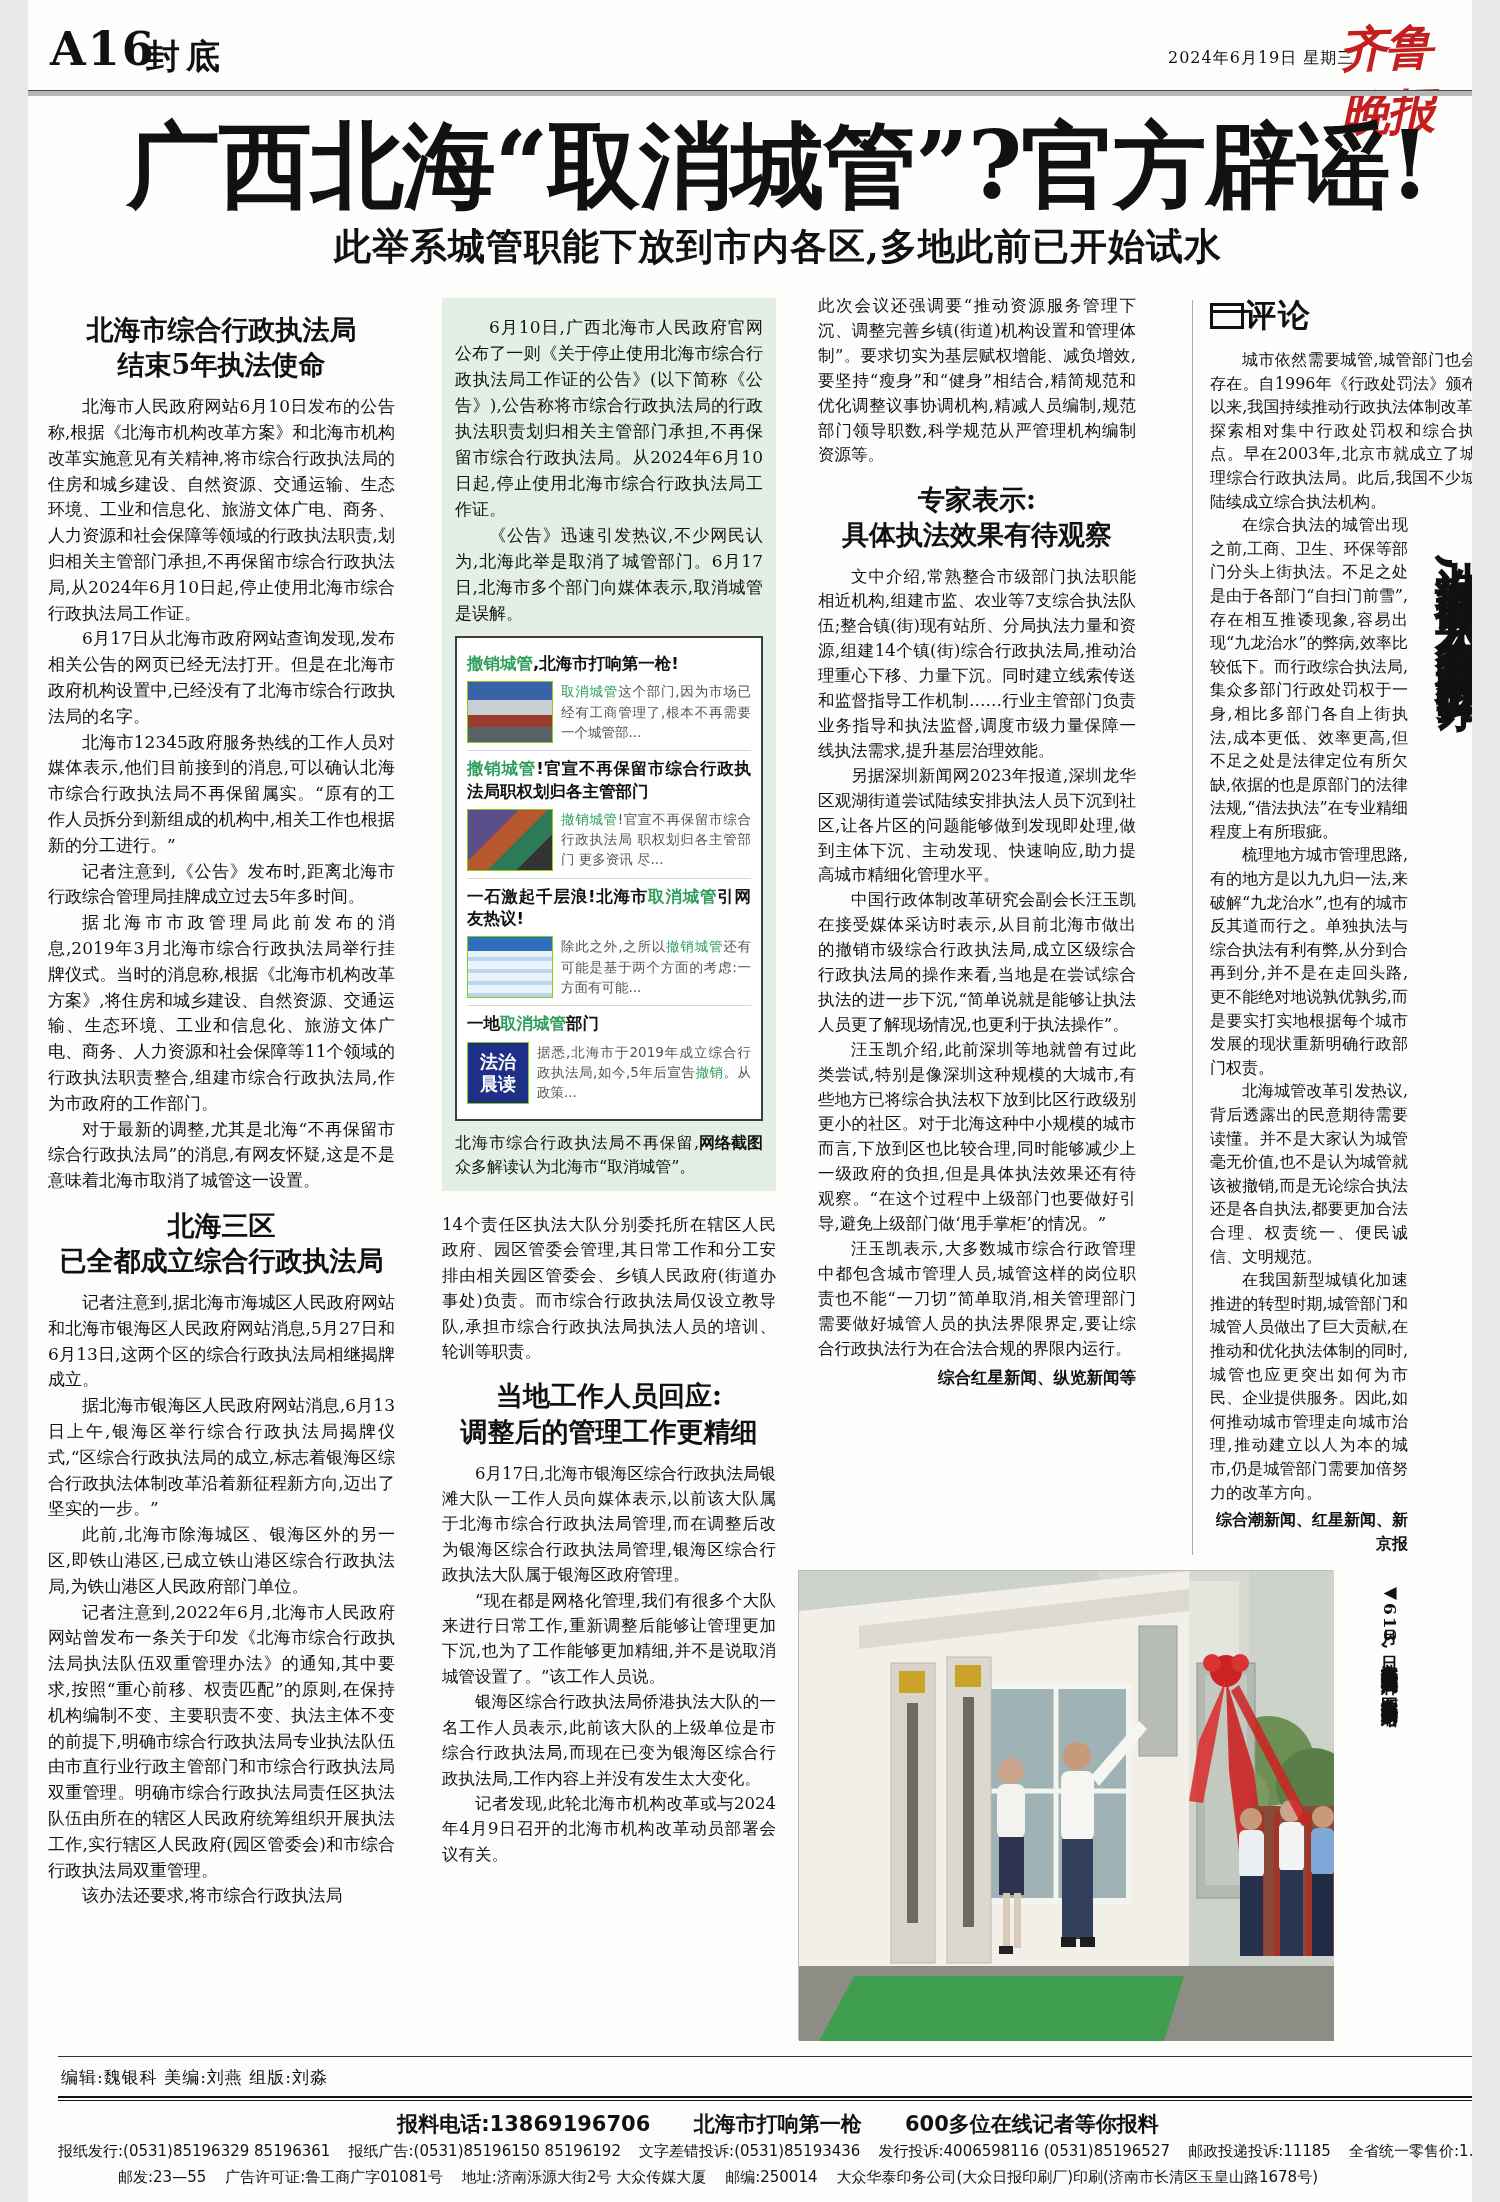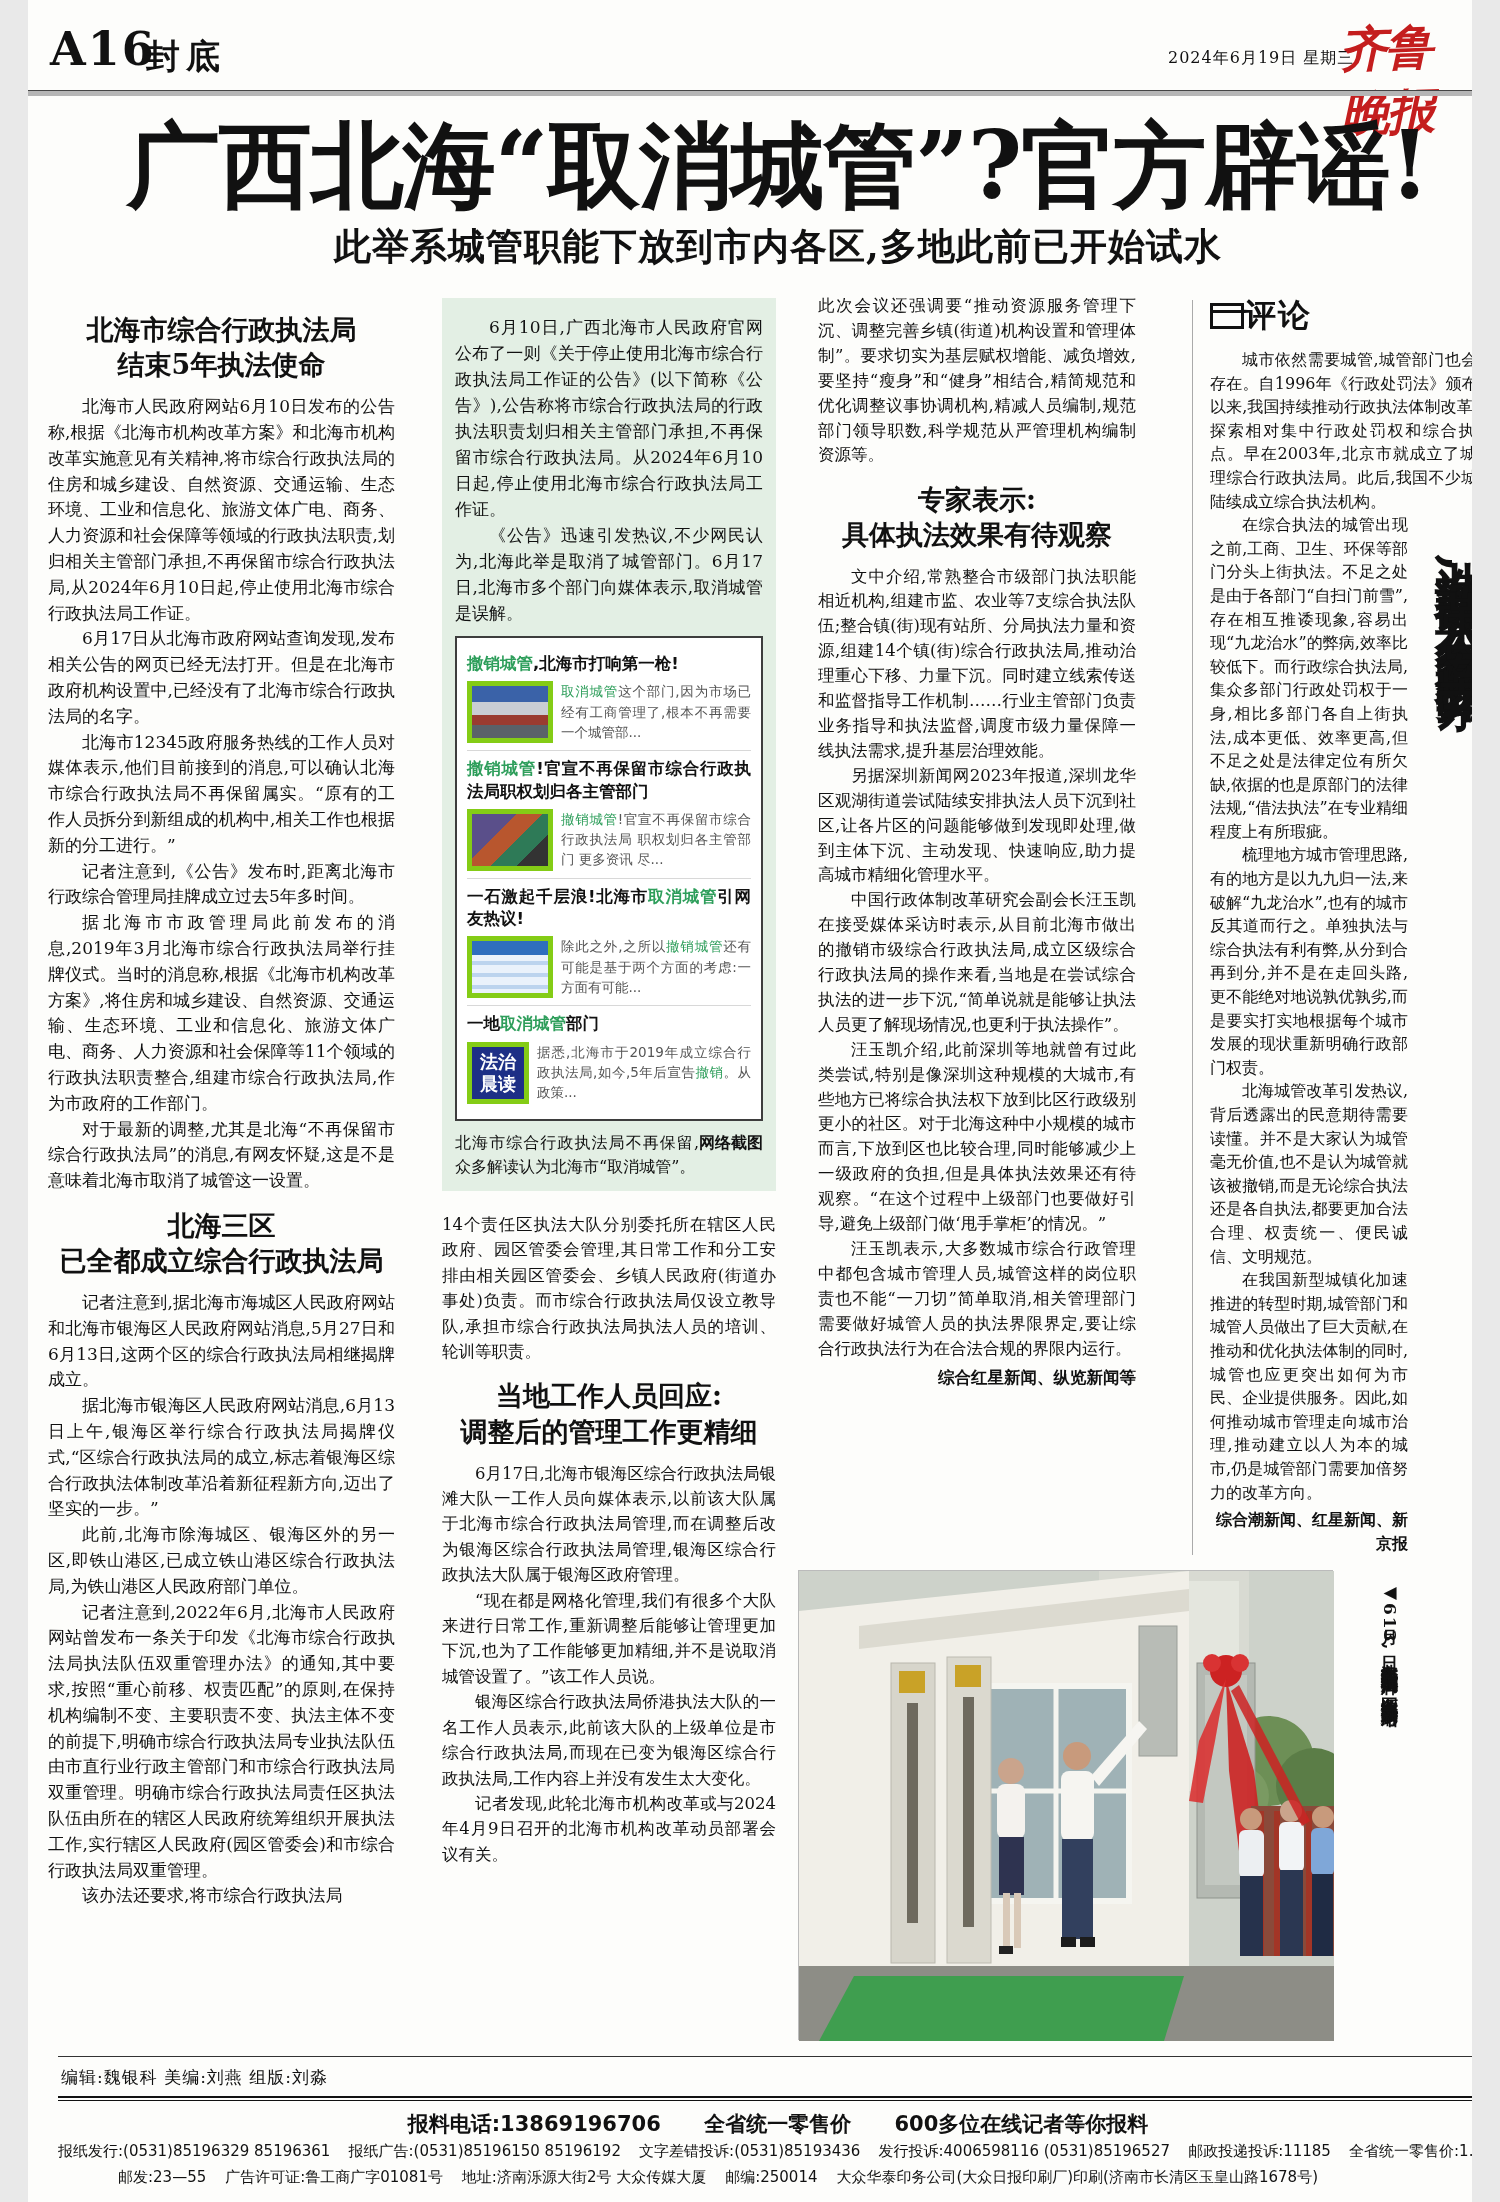--- a/index.html
+++ b/index.html
@@ -30,21 +30,21 @@
   .gbox{position:absolute;left:414px;top:298px;width:334px;height:893px;background:#e3efe4;
         padding:16px 13px;font-size:17px;line-height:26px;text-align:justify;overflow:hidden;}
   .gbox p{margin:0;text-indent:2em;}
   .shots{background:#fff;border:2px solid #3d3d3d;margin-top:10px;padding:8px 10px;}
   .post{padding:7px 0;}
   .post + .post{border-top:1px solid #d8d8d8;}
   .post .ttl{font-size:16.5px;font-weight:bold;line-height:1.35;text-indent:0;font-family:"DejaVu Sans",sans-serif;}
   .post .row{display:flex;margin-top:6px;gap:8px;}
   .post .bd{font-size:13.5px;color:#555;line-height:1.5;text-indent:0;font-family:"DejaVu Sans",sans-serif;}
   .hl{color:#2e9e5b;}
-  .thumb{flex:0 0 auto;width:86px;height:62px;border:5px solid #84cc16;position:relative;overflow:hidden;}
+  .thumb{flex:0 0 auto;width:86px;height:62px;border:1px solid #84cc16;position:relative;overflow:hidden;}
   .th-photo{background:linear-gradient(180deg,#3a62a8 0 30%,#c9cdd4 30% 55%,#9a3b30 55% 75%,#5a6168 75% 100%);}
   .th-collage{background:
       linear-gradient(135deg,#5a4f8a 0 35%,#b8562e 35% 55%,#2e7a57 55% 75%,#333 75% 100%);}
   .th-doc{background:repeating-linear-gradient(180deg,#eaf2fb 0 8px,#bcd4ee 8px 12px);}
   .th-doc::before{content:"";position:absolute;left:0;top:0;width:100%;height:14px;background:#2f6fbe;}
   .th-logo{width:62px;height:62px;background:#1d2f86;color:#fff;display:flex;flex-direction:column;
            align-items:center;justify-content:center;font-weight:bold;font-size:18px;line-height:1.2;}
   .g-cap{margin-top:10px;font-size:16px;line-height:24px;}
   .g-cap .credit{float:right;font-weight:bold;}
   .c2b{left:414px;top:1212px;width:334px;height:826px;font-size:16.5px;line-height:25.4px;overflow:hidden;}
@@ -294,21 +294,21 @@
       </g>
     </svg>
   </div>
   <div class="pcap" data-name="photo-caption">◀6月13日,北海市银海区综合行政执法局揭牌。图源北海市银海区人民政府网站</div>
 
   <div class="f-rule1" data-name="footer-rule-thin"></div>
   <div class="f-editors" data-name="editors-line">编辑:魏银科   美编:刘燕   组版:刘淼</div>
   <div class="f-rule2" data-name="footer-rule-double"></div>
   <div class="f-bold" data-name="hotline-row">
     <span data-name="hotline-phone">报料电话:13869196706</span>
-    <span data-name="app-download-note">全省统一零售价</span>
+    <span data-name="app-download-note">北海市打响第一枪</span>
     <span data-name="reporters-note">600多位在线记者等你报料</span>
   </div>
   <div class="f-row f-r2" id="frow2" data-name="footer-contacts-row">
       <span data-name="footer-item">报纸发行:(0531)85196329 85196361</span>
       <span data-name="footer-item">报纸广告:(0531)85196150 85196192</span>
       <span data-name="footer-item">文字差错投诉:(0531)85193436</span>
       <span data-name="footer-item">发行投诉:4006598116 (0531)85196527</span>
       <span data-name="footer-item">邮政投递投诉:11185</span>
       <span data-name="footer-item">全省统一零售价:1.5元</span>
     </div>

